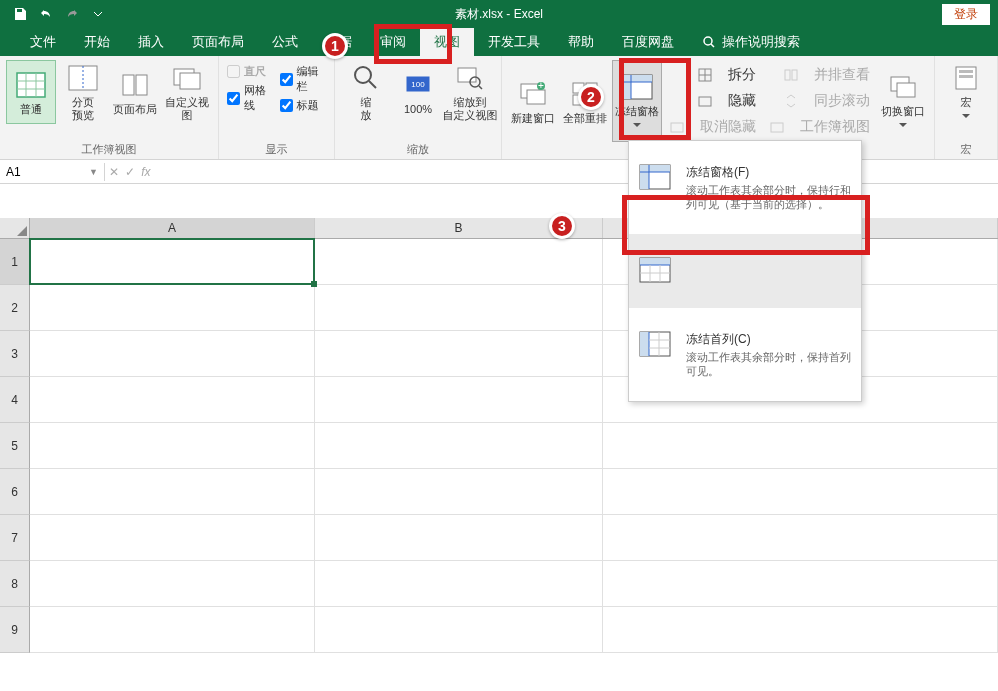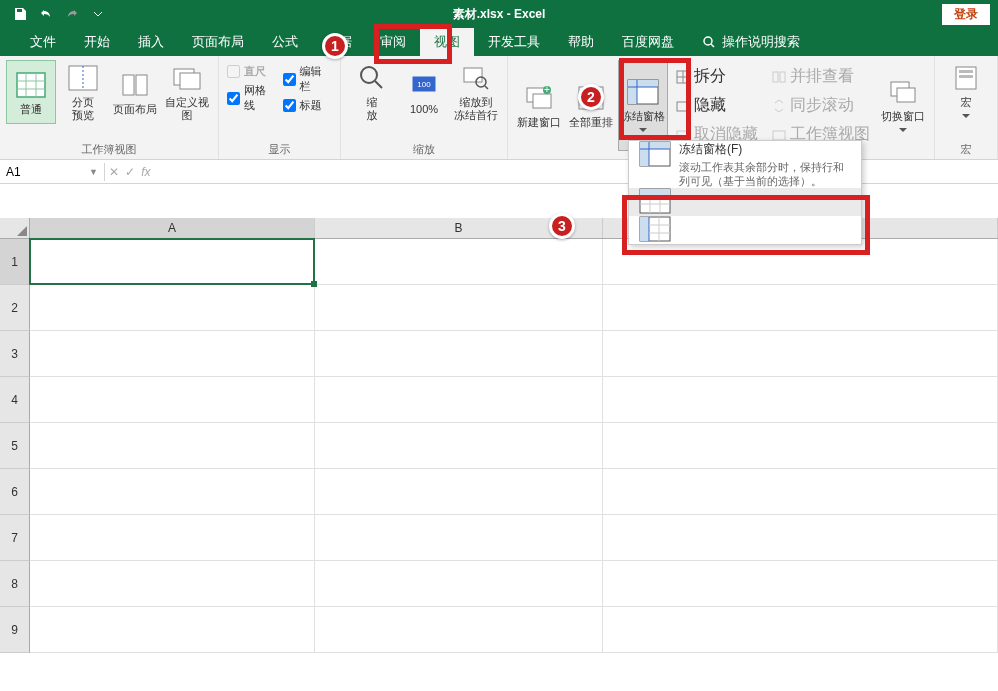--- a/index.html
+++ b/index.html
@@ -1,38 +1,38 @@
 <!DOCTYPE html>
 <html><head>
 <meta charset="utf-8">
 <style>
 *{margin:0;padding:0;box-sizing:border-box;font-family:"Microsoft YaHei",Arial,sans-serif;}
 body{width:998px;height:691px;background:#fff;overflow:hidden;position:relative;}
-.titlebar{height:28px;background:#0f7040;display:flex;align-items:center;padding:0 8px;position:relative;font-weight:bold;}
+.titlebar{height:28px;background:#0f7040;display:flex;align-items:center;padding:0 8px;position:relative;}
 .qat{display:flex;gap:2px;align-items:center;}
 .qat-btn{width:24px;height:22px;display:flex;align-items:center;justify-content:center;cursor:pointer;}
 .qat-btn svg{fill:#fff;}
 .title-center{position:absolute;left:50%;transform:translateX(-50%);color:#fff;font-size:12px;}
 .title-right{position:absolute;right:8px;display:flex;gap:4px;}
 .login-btn{background:#fff;color:#c2410c;padding:2px 12px;font-size:12px;cursor:pointer;}
 .tabs{height:28px;background:#0f7040;display:flex;align-items:flex-end;padding-left:16px;}
 .tab{color:#fff;font-size:13px;padding:5px 14px;cursor:pointer;}
 .tab.active{background:#f3f3f3;color:#217346;}
 .ribbon{height:104px;background:#f3f3f3;border-bottom:1px solid #d4d4d4;display:flex;position:relative;}
 .rgroup{border-right:1px solid #e1e1e1;padding:4px 6px 2px 6px;display:flex;flex-direction:column;justify-content:space-between;}
 .rgroup-content{display:flex;gap:2px;}
 .rgroup-label{text-align:center;font-size:11px;color:#666;padding-top:2px;}
 .rbtn-lg{display:flex;flex-direction:column;align-items:center;justify-content:center;width:50px;padding:2px;cursor:pointer;}
 .rbtn-lg.active{background:#d4edda;border:1px solid #8bc79f;}
 .rbtn-lg .ico{width:32px;height:32px;display:flex;align-items:center;justify-content:center;}
 .rbtn-lg .lbl{font-size:11px;color:#333;text-align:center;line-height:13px;margin-top:2px;}
 .rcol{display:flex;flex-direction:column;gap:4px;justify-content:center;padding:4px 2px;}
 .rchk{display:flex;align-items:center;gap:4px;font-size:11px;color:#333;cursor:pointer;}
 .rchk input{width:13px;height:13px;}
-.rbtn-sm{display:flex;align-items:center;gap:4px;font-size:16px;color:#333;padding:2px 4px;cursor:pointer;}
+.rbtn-sm{display:flex;align-items:center;gap:16px;font-size:14px;color:#333;padding:2px 4px;cursor:pointer;justify-content:flex-end;}
 .rbtn-sm.disabled{color:#aaa;}
 .formula-bar{height:24px;background:#fff;border-bottom:1px solid #d4d4d4;display:flex;align-items:center;}
 .name-box{width:105px;border-right:1px solid #d4d4d4;padding:2px 6px;font-size:12px;display:flex;align-items:center;justify-content:space-between;}
 .nb-dd{color:#888;font-size:9px;}
 .fx-btns{display:flex;padding:0 4px;gap:6px;color:#aaa;}
 .fx-btn{font-size:12px;cursor:pointer;}
 .fx-input{flex:1;padding:2px 6px;}
 .spacer-row{height:34px;background:#fff;}
 .grid-area{position:relative;}
 .col-headers{height:21px;display:flex;background:#e6e6e6;border-bottom:1px solid #aaa;}
@@ -45,21 +45,21 @@
 .row-h{height:46px;border-bottom:1px solid #ccc;border-right:1px solid #aaa;background:#e6e6e6;text-align:center;font-size:12px;color:#333;line-height:46px;font-family:Arial;}
 .row-h.sel{background:#d4d4d4;}
 .cells{flex:1;position:relative;}
 .cell-row{display:flex;height:46px;}
 .cell{border-right:1px solid #e0e0e0;border-bottom:1px solid #e0e0e0;height:46px;}
 .active-cell{position:absolute;border:2px solid #217346;pointer-events:none;}
 .active-cell::after{content:"";position:absolute;right:-4px;bottom:-4px;width:6px;height:6px;background:#217346;}
 .callout{position:absolute;width:26px;height:26px;background:#c82020;border:3px solid #fff;border-radius:50%;color:#fff;font-weight:bold;font-size:14px;display:flex;align-items:center;justify-content:center;z-index:30;box-shadow:0 1px 3px rgba(0,0,0,0.3);}
 .red-box{position:absolute;border:5px solid #d82020;z-index:25;pointer-events:none;}
 .freeze-menu{position:absolute;left:628px;top:140px;width:234px;background:#fff;border:1px solid #ccc;box-shadow:2px 2px 6px rgba(0,0,0,0.2);z-index:20;}
-.fm-item{display:flex;padding:0 10px;gap:8px;cursor:pointer;}
+.fm-item{display:flex;padding:23px 10px;gap:15px;cursor:pointer;}
 .fm-item.hover{background:#eaeaea;}
 .fm-ico{width:32px;height:28px;flex-shrink:0;}
 .fm-txt{flex:1;}
 .fm-title{font-size:12px;color:#333;margin-bottom:2px;}
 .fm-desc{font-size:11px;color:#666;line-height:14px;}
 svg{display:block;}
 </style>
 </head>
 <body>
 
@@ -209,21 +209,21 @@
       </div>
       <div class="rbtn-lg">
         <div class="ico">
             <svg width="28" height="28">
               <rect x="2" y="4" width="18" height="14" fill="#fff" stroke="#888"></rect>
               <circle cx="19" cy="18" r="5" fill="none" stroke="#555" stroke-width="1.5"></circle>
               <path d="M23 22l3 3" stroke="#555" stroke-width="1.5"></path>
             </svg>
           </div>
         <div class="lbl" style="white-space:pre;">缩放到
-冻结首行</div>
+自定义视图</div>
       </div>
     </div>
     <div class="rgroup-label">缩放</div>
   </div>
 
   <div class="rgroup" style="flex:0 0 auto;">
     <div class="rgroup-content">
       <div class="rbtn-lg">
         <div class="ico">
             <svg width="28" height="28">
@@ -454,20 +454,24 @@
     <div class="fm-ico">
         <svg width="32" height="26">
           <rect x="1" y="1" width="30" height="24" fill="#fff" stroke="#555"></rect>
           <rect x="1" y="1" width="9" height="24" fill="#cde"></rect>
           <line x1="10" y1="1" x2="10" y2="25" stroke="#36c"></line>
           <line x1="10" y1="9" x2="31" y2="9" stroke="#ccc"></line>
           <line x1="10" y1="17" x2="31" y2="17" stroke="#ccc"></line>
           <line x1="20" y1="1" x2="20" y2="25" stroke="#ccc"></line>
         </svg>
       </div>
+    <div class="fm-txt">
+        <div class="fm-title">冻结首列(C)</div>
+        <div class="fm-desc">滚动工作表其余部分时，保持首列可见。</div>
+      </div>
   </div>
 </div>
 
 <div class="red-box" style="left:374px;top:24px;width:78px;height:40px;"></div>
 <div class="red-box" style="left:619px;top:58px;width:72px;height:82px;"></div>
 <div class="red-box" style="left:622px;top:195px;width:248px;height:60px;"></div>
 <div class="callout" style="left:322px;top:33px;">1</div>
 <div class="callout" style="left:578px;top:84px;">2</div>
 <div class="callout" style="left:549px;top:213px;">3</div>
 

